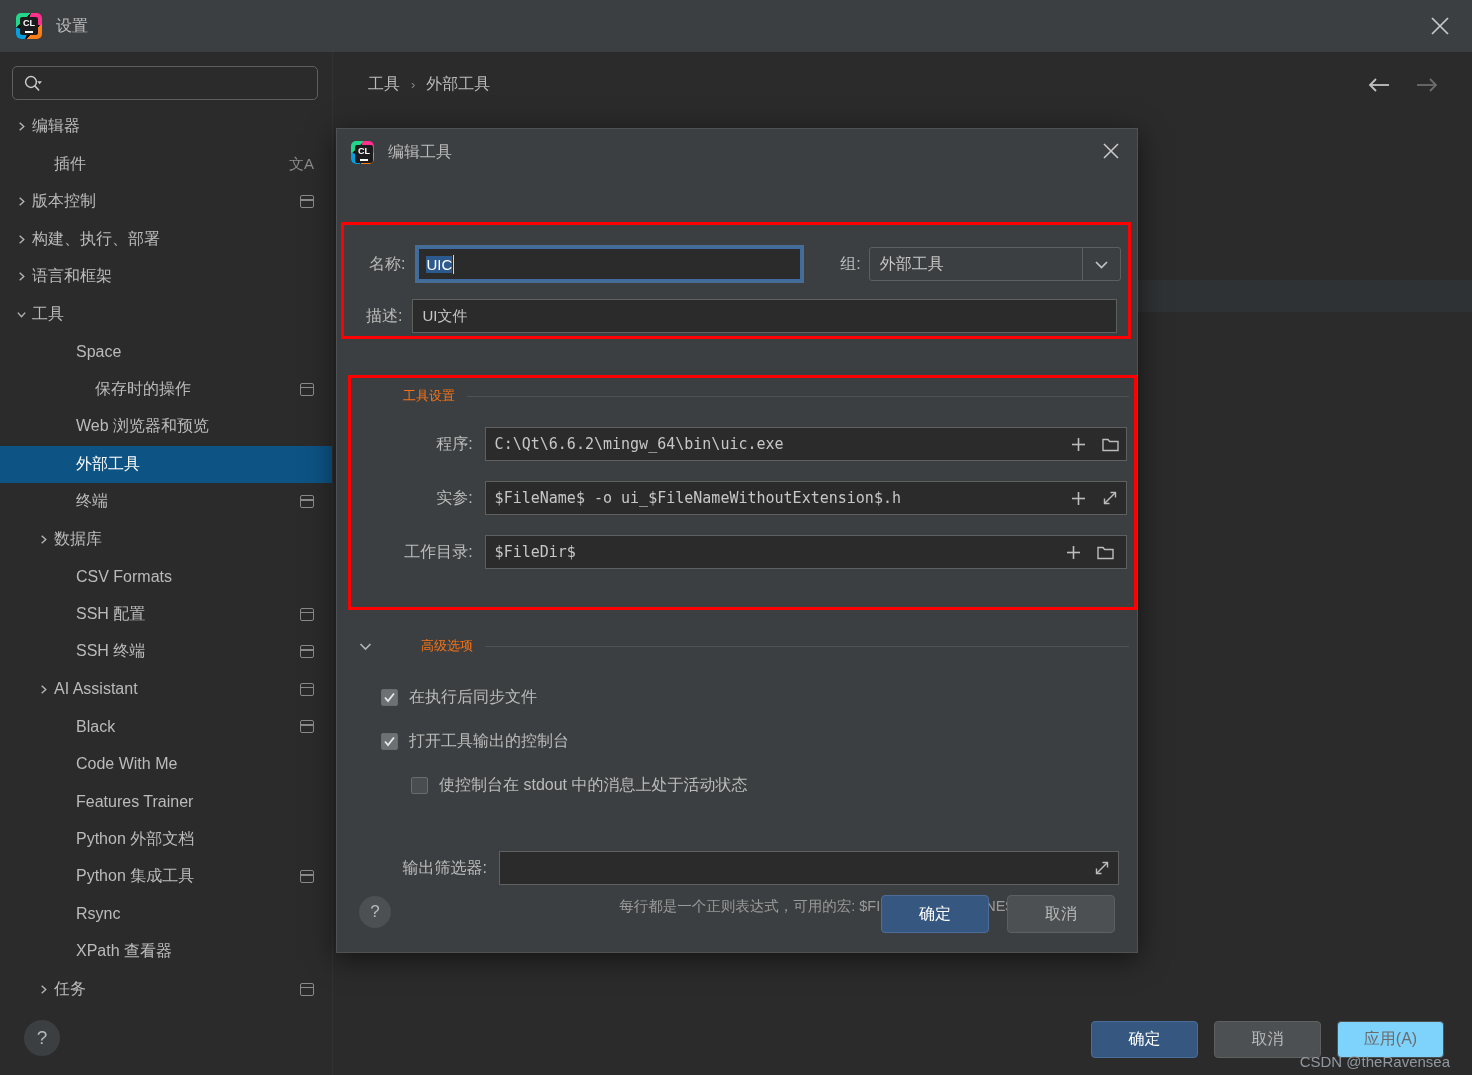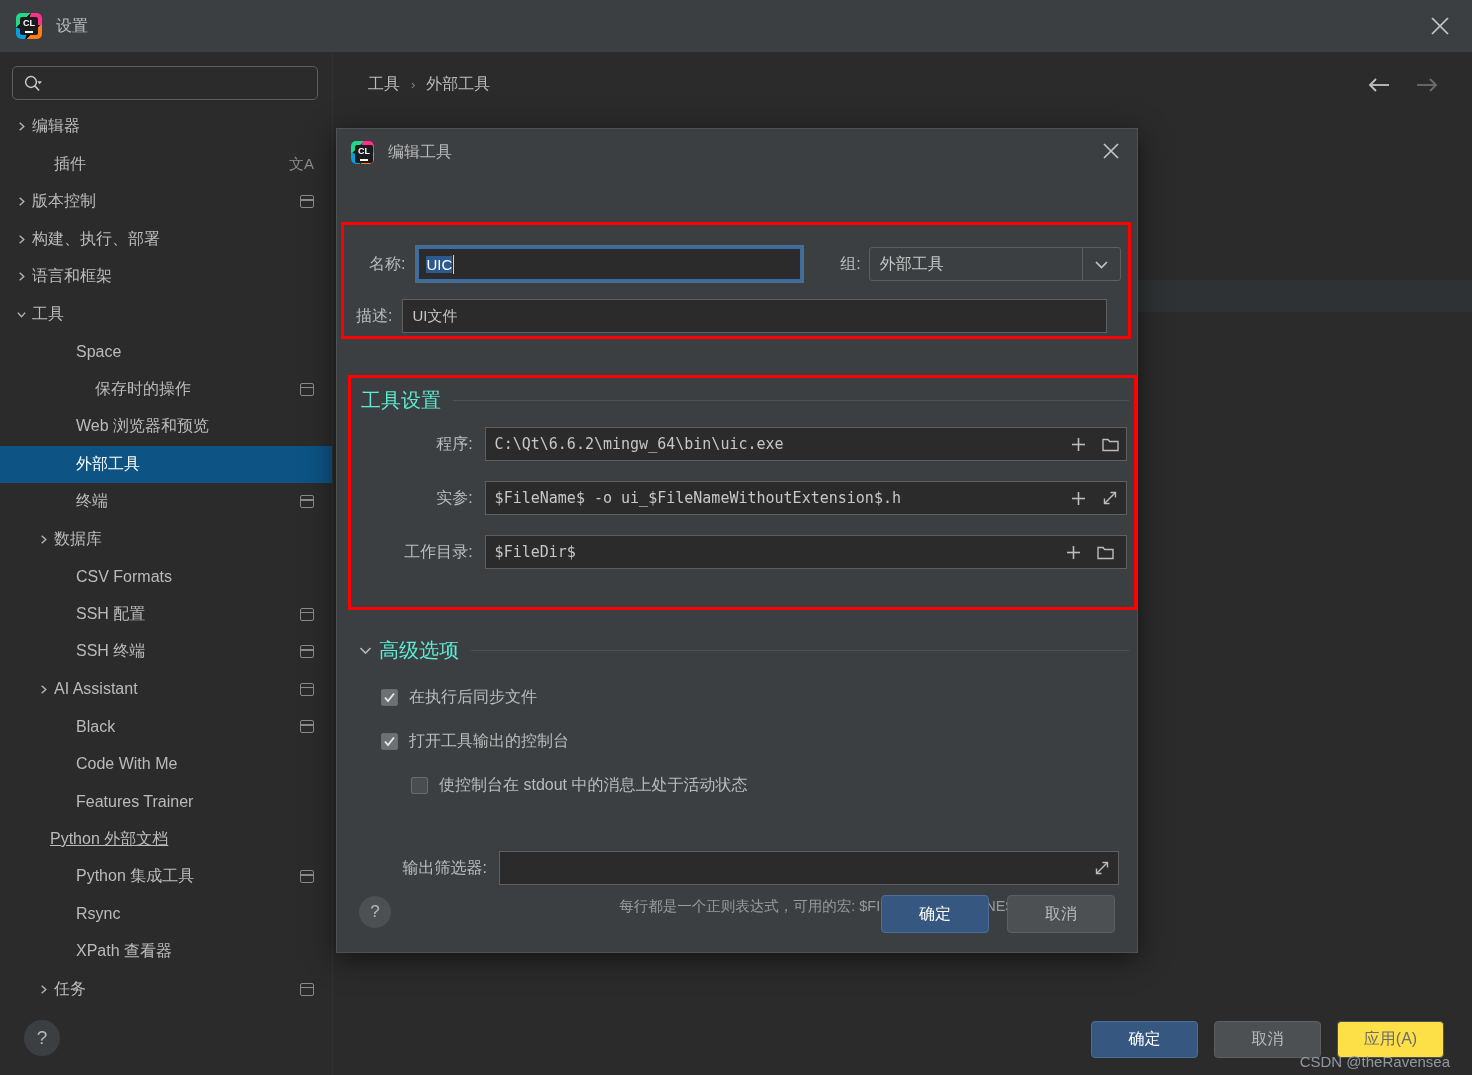--- a/index.html
+++ b/index.html
@@ -86,21 +86,21 @@
   }
 
   
   .btn {
     height: 37px; border-radius: 4px; font-size: 16px; cursor: pointer;
     display: inline-flex; align-items: center; justify-content: center;
     font-family: "Liberation Sans", sans-serif;
   }
   .btn-primary { background: #365880; color: #ffffff; border: 1px solid #4a6d99; }
   .btn-secondary { background: #4c5052; color: #bbbbbb; border: 1px solid #5e6060; }
-  .btn-disabled { background: #fde047; color: #6c6c6c; border: 1px solid #4d5051; cursor: default; }
+  .btn-disabled { background: #7dd3fc; color: #6c6c6c; border: 1px solid #4d5051; cursor: default; }
   .win-buttons { position: absolute; right: 28px; bottom: 17px; display: flex; gap: 16px; }
   .win-buttons .btn { min-width: 107px; }
 
   .watermark {
     position: absolute; right: 22px; bottom: 5px; color: #9aa1a8; font-size: 15px; opacity: .92;
   }
 
   
   .dialog {
     position: absolute; left: 336px; top: 128px; width: 802px; height: 825px;
@@ -139,21 +139,21 @@
   .combo .cbtn {
     width: 38px; height: 100%; border-left: 1px solid #5e6060;
     display: flex; align-items: center; justify-content: center;
   }
 
   .fld-actions { display: flex; align-items: center; height: 34px; }
   .fld-actions .act {
     width: 32px; height: 34px; display: flex; align-items: center; justify-content: center; cursor: pointer;
   }
 
-  .section-title { color: #5eead4; font-size: 20px; }
+  .section-title { color: #f97316; font-size: 13px; margin-left: 42px; }
   .sep-line { flex: 1; height: 1px; background: #4f5254; margin-left: 12px; }
 
   .cbrow { display: flex; align-items: center; cursor: pointer; }
   .cbox {
     width: 17px; height: 17px; border: 1px solid #6b6b6b; border-radius: 2px;
     background: #4a4d4f; display: flex; align-items: center; justify-content: center; flex: 0 0 17px;
   }
   .cbox.checked { background: #6e7174; }
   .cbox svg { width: 13px; height: 13px; }
   .cblabel { margin-left: 11px; color: #bbbbbb; font-size: 16px; }
@@ -323,21 +323,21 @@
           </span>
         </div>
         <div class="tree-item" style="padding-left: 54px;">
           <span class="chev"></span>
           <span class="tree-label">Code With Me</span>
         </div>
         <div class="tree-item" style="padding-left: 54px;">
           <span class="chev"></span>
           <span class="tree-label">Features Trainer</span>
         </div>
-        <div class="tree-item" style="padding-left: 28px; text-decoration: underline;">
+        <div class="tree-item" style="padding-left: 54px;">
           <span class="chev"></span>
           <span class="tree-label">Python 外部文档</span>
         </div>
         <div class="tree-item" style="padding-left: 54px;">
           <span class="chev"></span>
           <span class="tree-label">Python 集成工具</span>
           <span class="tree-right">
             <span class="copy-ico"></span>
           </span>
         </div>
@@ -424,21 +424,21 @@
         <div class="combo" style="width:260px; margin-left:8px;">
           <span class="cval">外部工具</span>
           <span class="cbtn">
             <svg width="15" height="9" viewBox="0 0 15 9">
                 <polyline points="2,2 7.5,7.5 13,2" fill="none" stroke="#c2c2c2" stroke-width="1.7"></polyline>
               </svg>
           </span>
         </div>
       </div>
 
-      <div class="row" style="position:absolute; left:4px; top:124px; width:766px;">
+      <div class="row" style="position:absolute; left:14px; top:124px; width:766px;">
         <div class="flabel" style="width:52px;">描述:</div>
         <div class="tfield" style="width:712px; margin-left:10px;">
           <span>UI文件</span>
         </div>
       </div>
 
       <div class="row" style="position:absolute; left:24px; top:212px; width:768px;">
         <span class="section-title">工具设置</span>
         <span class="sep-line"></span>
       </div>

